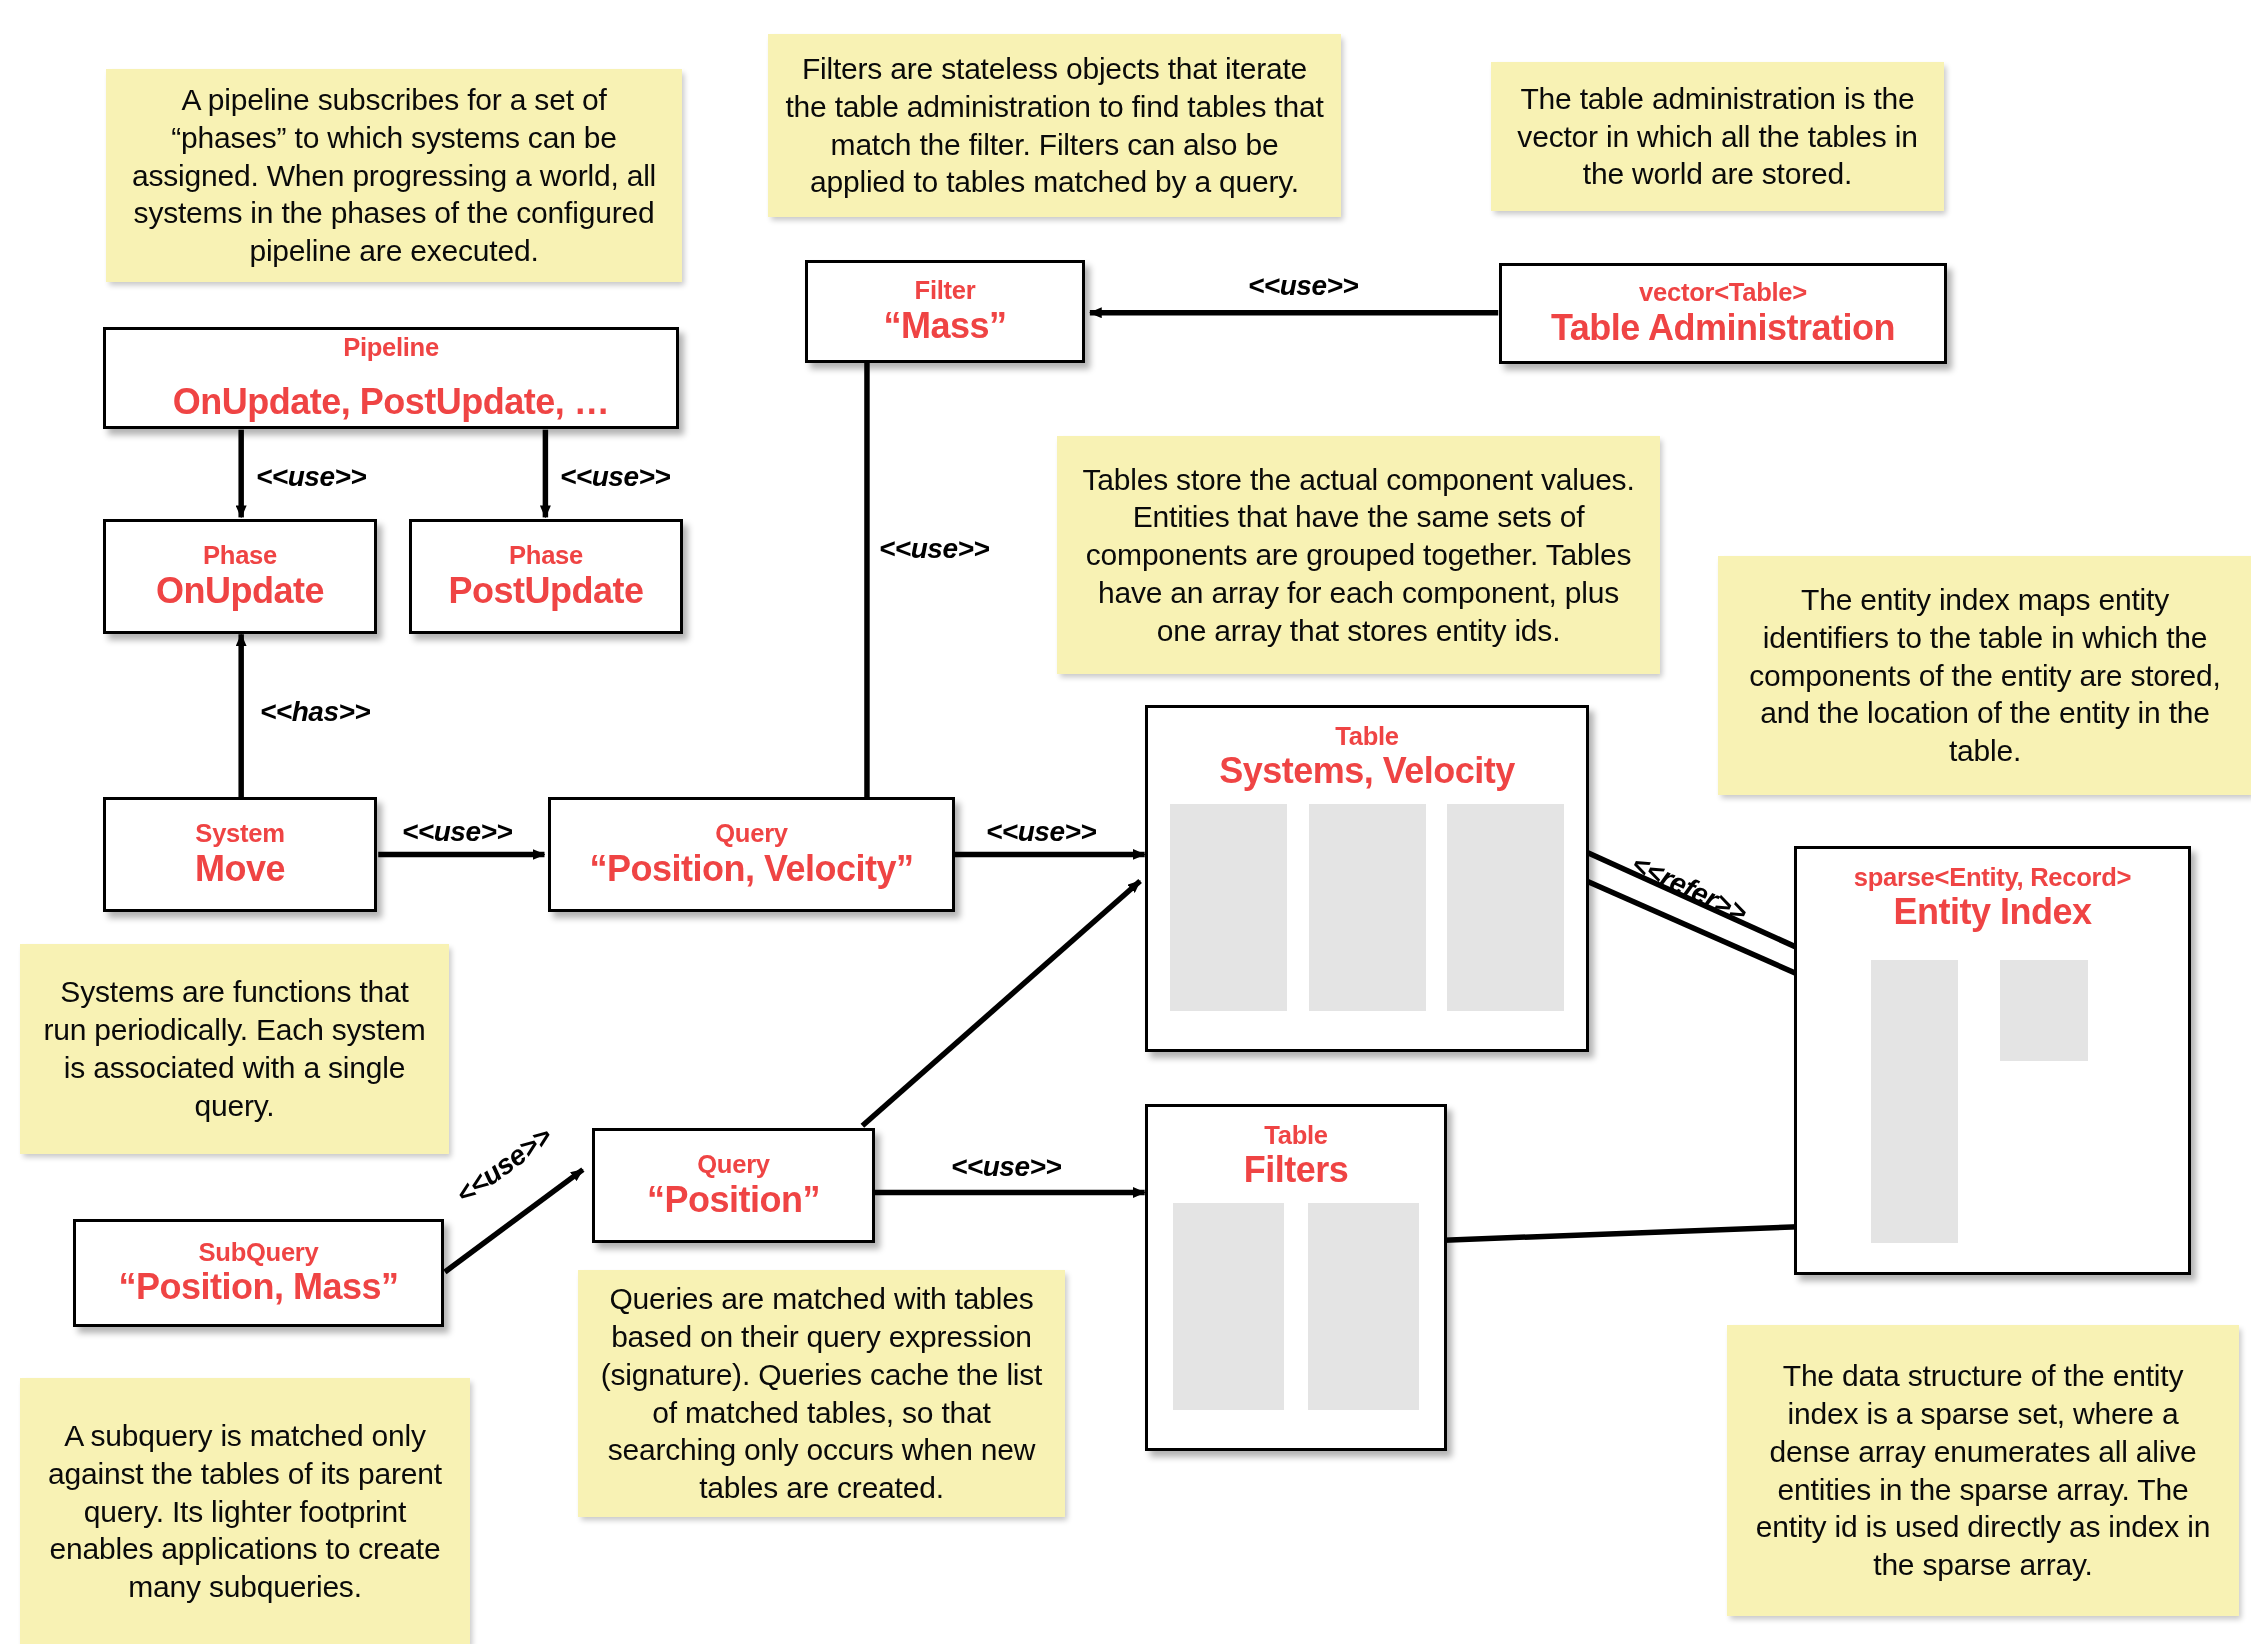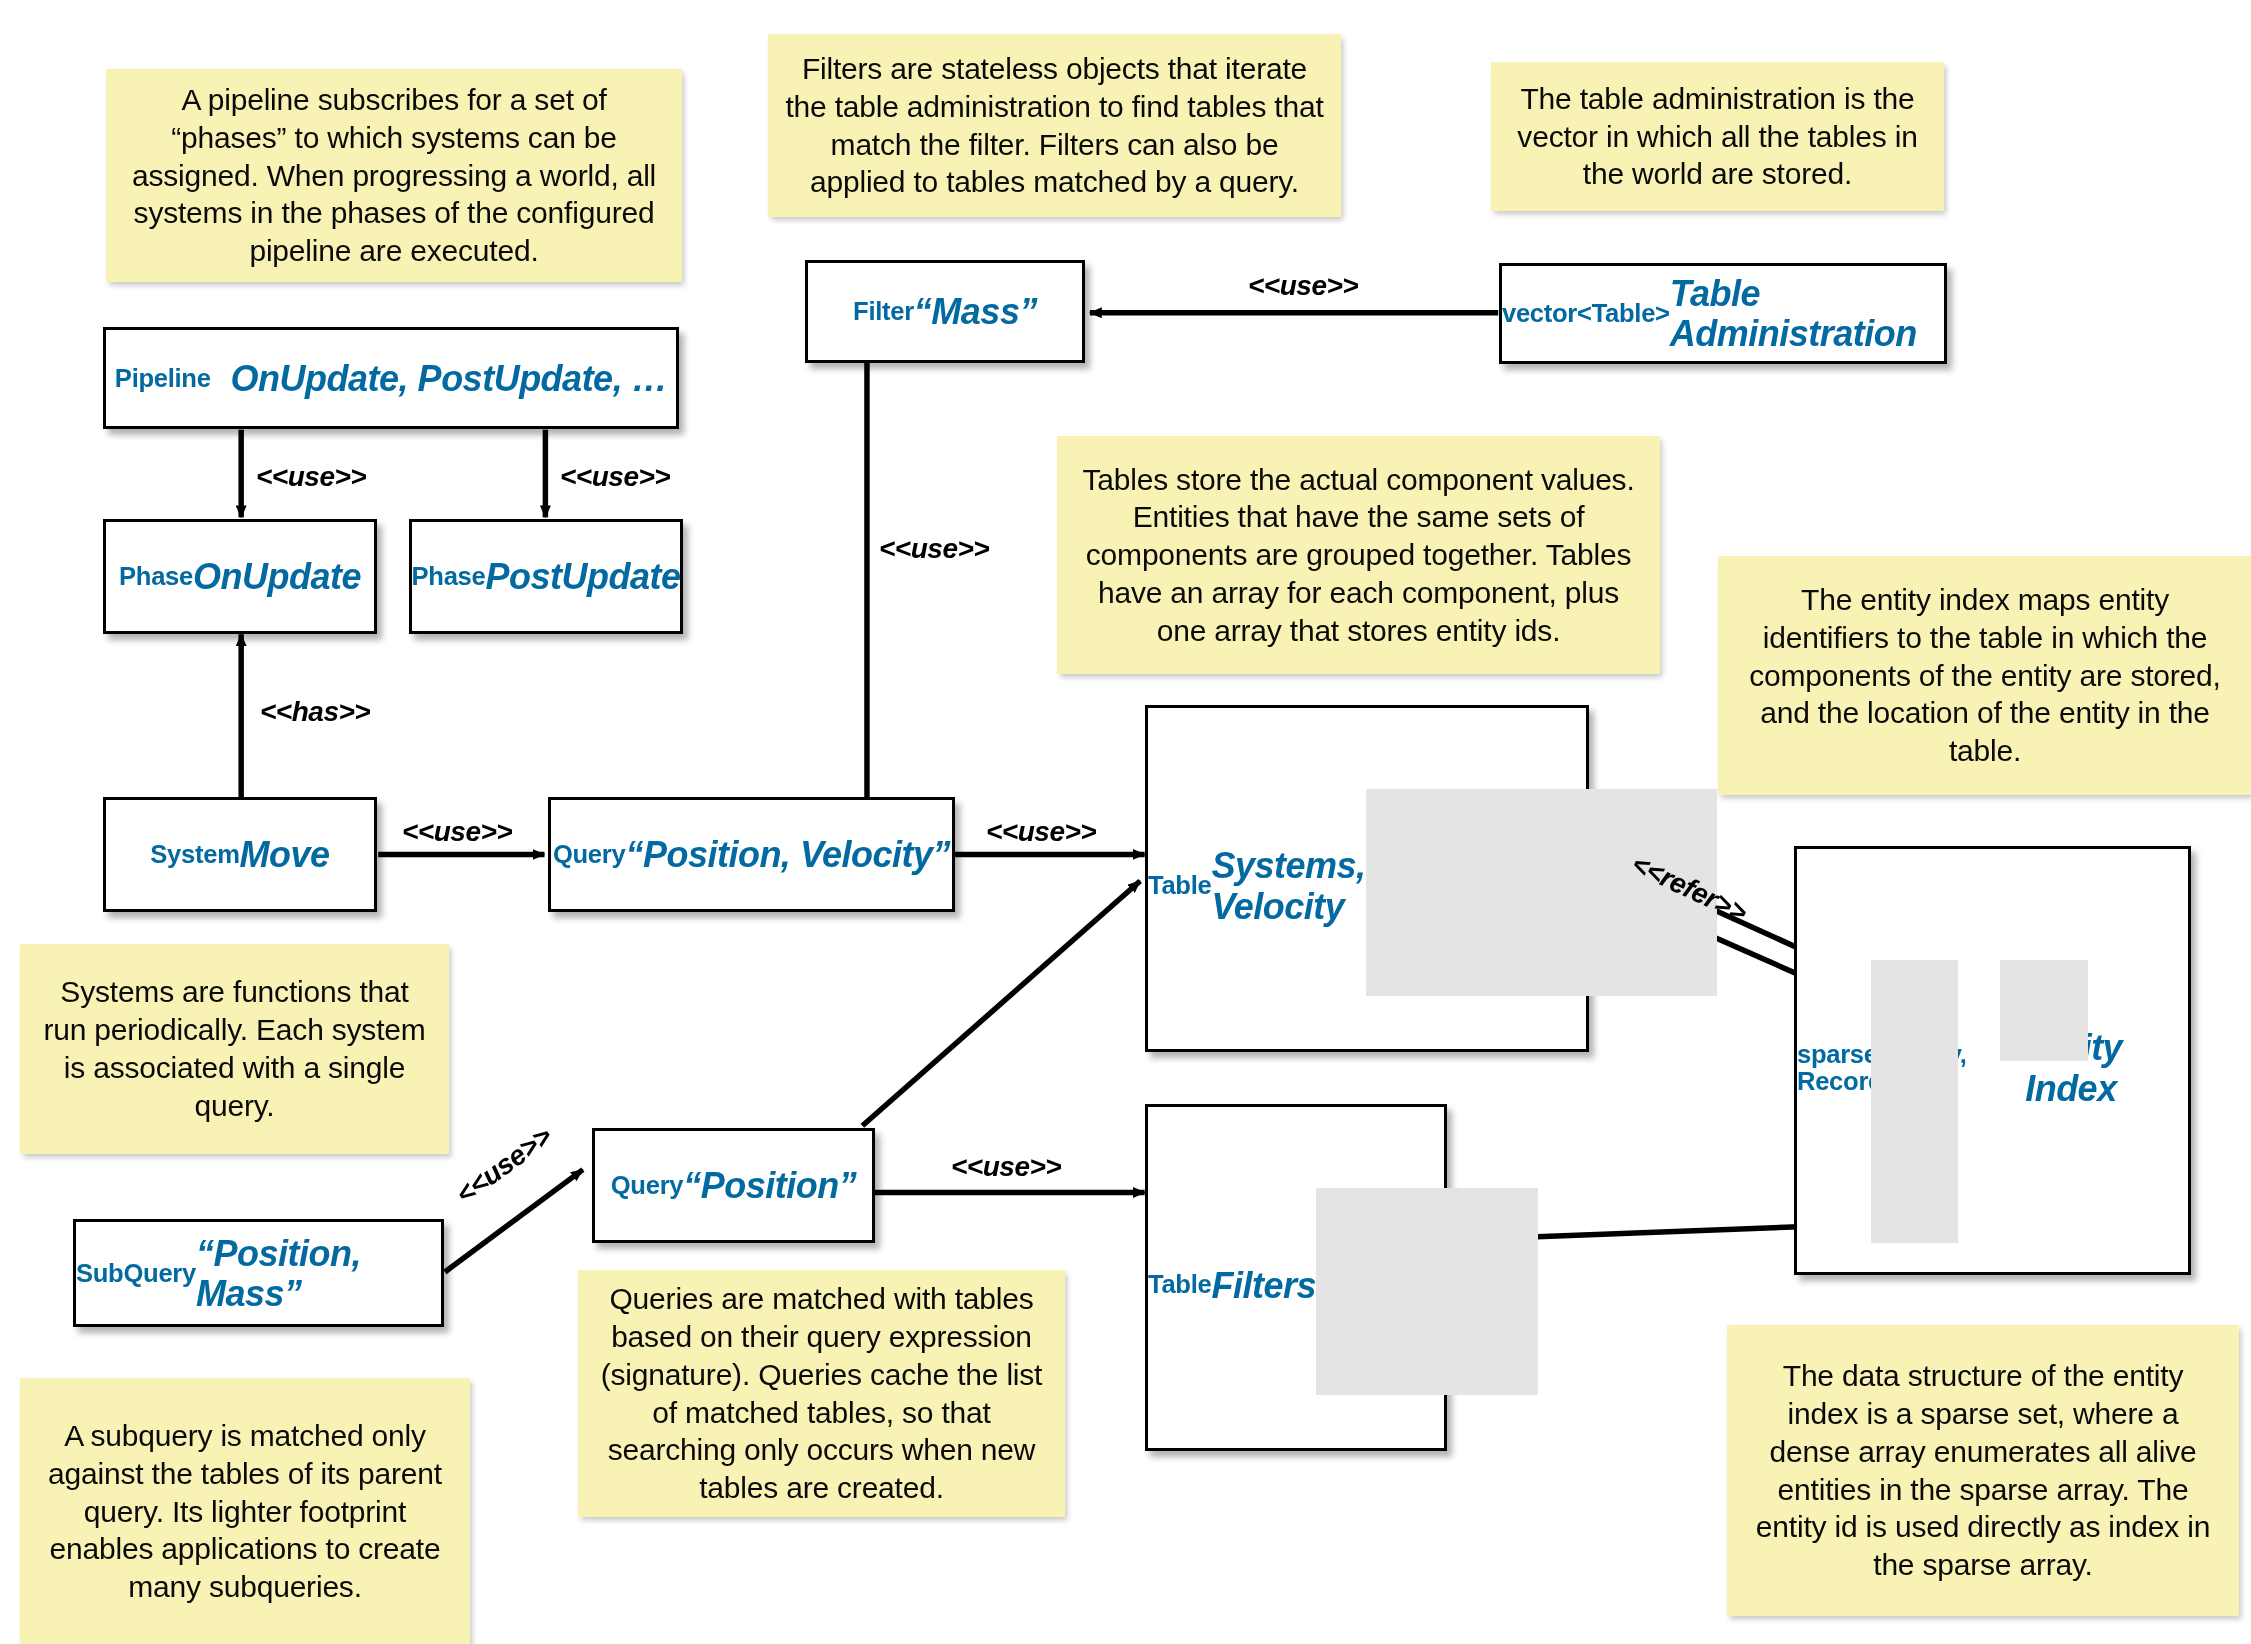--- a/index.html
+++ b/index.html
@@ -32,38 +32,37 @@
     letter-spacing: -0.2px;
   }
   
   .box {
     position: absolute;
     background: #ffffff;
     border: 3.7px solid #000000;
     box-sizing: border-box;
     box-shadow: 4.6px 5.5px 6.4px rgba(0,0,0,0.30);
     display: flex;
-    flex-direction: row;
+    flex-direction: column;
     align-items: center;
     justify-content: center;
-    color: #0369a1;
+    color: #ef4444;
   }
   .box .stereo {
     font-size: 25.6px;
     font-weight: 700;
     line-height: 1.05;
     letter-spacing: -0.3px;
   }
   .box .name {
     font-size: 36px;
     font-weight: 700;
     line-height: 1.12;
     letter-spacing: -0.5px;
     margin-top: 1.8px;
-    font-style: italic;
   }
   .box.table-box {
     justify-content: flex-start;
     padding-top: 14.6px;
   }
   .cols {
     display: flex;
     width: 100%;
     justify-content: space-evenly;
     align-items: flex-start;

